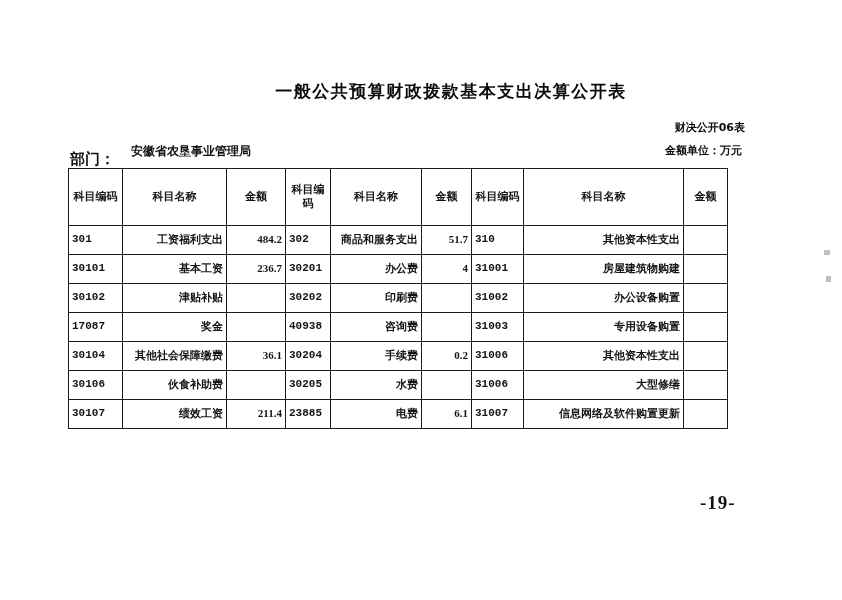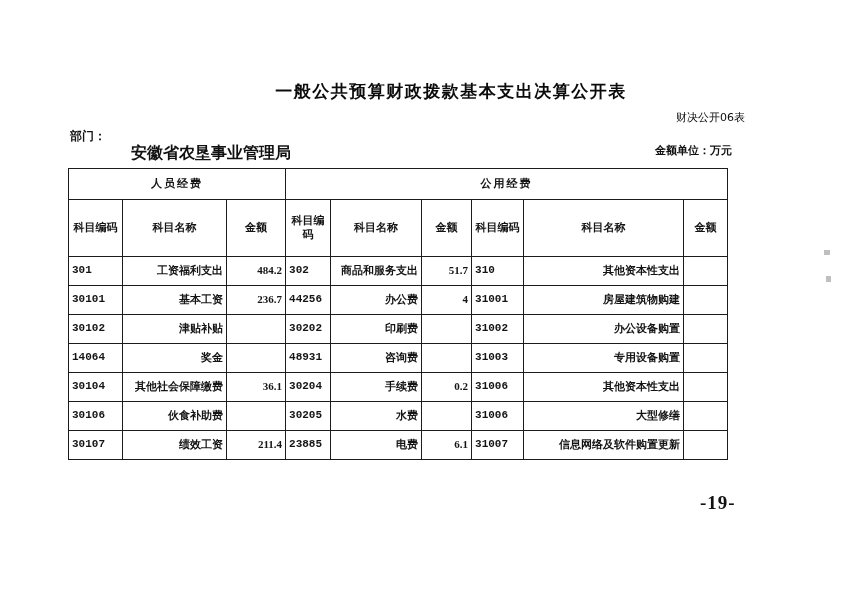--- a/index.html
+++ b/index.html
@@ -5,25 +5,25 @@
   html,body{margin:0;padding:0;background:#ffffff;}
   .page{
     position:relative;width:842px;height:600px;background:#ffffff;overflow:hidden;
     font-family:"DejaVu Sans","Liberation Sans",sans-serif;color:#111;
   }
   .title{
     position:absolute;top:80px;left:0;width:830px;text-align:center;
     font-size:17px;font-weight:bold;letter-spacing:1.5px;color:#0b0b0b;padding-left:36px;
   }
   .form-no{
-    position:absolute;top:110px;right:97px;font-size:11px;font-weight:normal;color:#0b0b0b;
+    position:absolute;top:120px;right:97px;font-size:11px;font-weight:bold;color:#0b0b0b;
   }
-  .dept-label{position:absolute;top:128px;left:70px;font-size:12px;font-weight:bold;}
-  .dept-name{position:absolute;top:143px;left:131px;font-size:16px;font-weight:bold;}
-  .unit-label{position:absolute;top:143px;right:110px;font-size:11px;font-weight:bold;margin-left:6px;}
+  .dept-label{position:absolute;top:150px;left:70px;font-size:15px;font-weight:bold;}
+  .dept-name{position:absolute;top:143px;left:131px;font-size:12px;font-weight:bold;}
+  .unit-label{position:absolute;top:143px;right:100px;font-size:11px;font-weight:bold;margin-left:6px;}
   table.budget{
     position:absolute;top:168px;left:68px;width:659px;
     border-collapse:collapse;table-layout:fixed;
   }
   table.budget td{
     border:1.6px solid #1c1c1c;font-size:11px;font-weight:bold;color:#141414;
     padding:0 3px;overflow:hidden;line-height:1.25;
   }
   tr.h1 td{height:30px;text-align:center;letter-spacing:2px;}
   tr.h2 td{height:56px;text-align:center;vertical-align:middle;}
@@ -57,24 +57,20 @@
         <col style="width:104px">
         <col style="width:59px">
       <col style="width:45px">
         <col style="width:91px">
         <col style="width:50px">
       <col style="width:52px">
         <col style="width:160px">
         <col style="width:44px">
     </colgroup>
     <tbody>
-        <tr class="h1">
-      <td colspan="3">人员经费</td>
-      <td colspan="6">公用经费</td>
-    </tr>
     <tr class="h2">
       <td>科目编码</td>
       <td>科目名称</td>
       <td>金额</td>
       <td>科目编码</td>
       <td>科目名称</td>
       <td>金额</td>
       <td>科目编码</td>
       <td>科目名称</td>
       <td>金额</td>
@@ -88,43 +84,43 @@
       <td class="name">商品和服务支出</td>
       <td class="amt">51.7</td>
       <td class="code">310</td>
       <td class="name">其他资本性支出</td>
       <td class="amt"></td>
     </tr>
     <tr class="dr">
       <td class="code">30101</td>
       <td class="name">基本工资</td>
       <td class="amt">236.7</td>
-      <td class="code">44256</td>
+      <td class="code">30201</td>
       <td class="name">办公费</td>
       <td class="amt">4</td>
       <td class="code">31001</td>
       <td class="name">房屋建筑物购建</td>
       <td class="amt"></td>
     </tr>
     <tr class="dr">
       <td class="code">30102</td>
       <td class="name">津贴补贴</td>
       <td class="amt"></td>
       <td class="code">30202</td>
       <td class="name">印刷费</td>
       <td class="amt"></td>
       <td class="code">31002</td>
       <td class="name">办公设备购置</td>
       <td class="amt"></td>
     </tr>
     <tr class="dr">
-      <td class="code">14064</td>
+      <td class="code">17087</td>
       <td class="name">奖金</td>
       <td class="amt"></td>
-      <td class="code">48931</td>
+      <td class="code">40938</td>
       <td class="name">咨询费</td>
       <td class="amt"></td>
       <td class="code">31003</td>
       <td class="name">专用设备购置</td>
       <td class="amt"></td>
     </tr>
     <tr class="dr">
       <td class="code">30104</td>
       <td class="name">其他社会保障缴费</td>
       <td class="amt">36.1</td>

